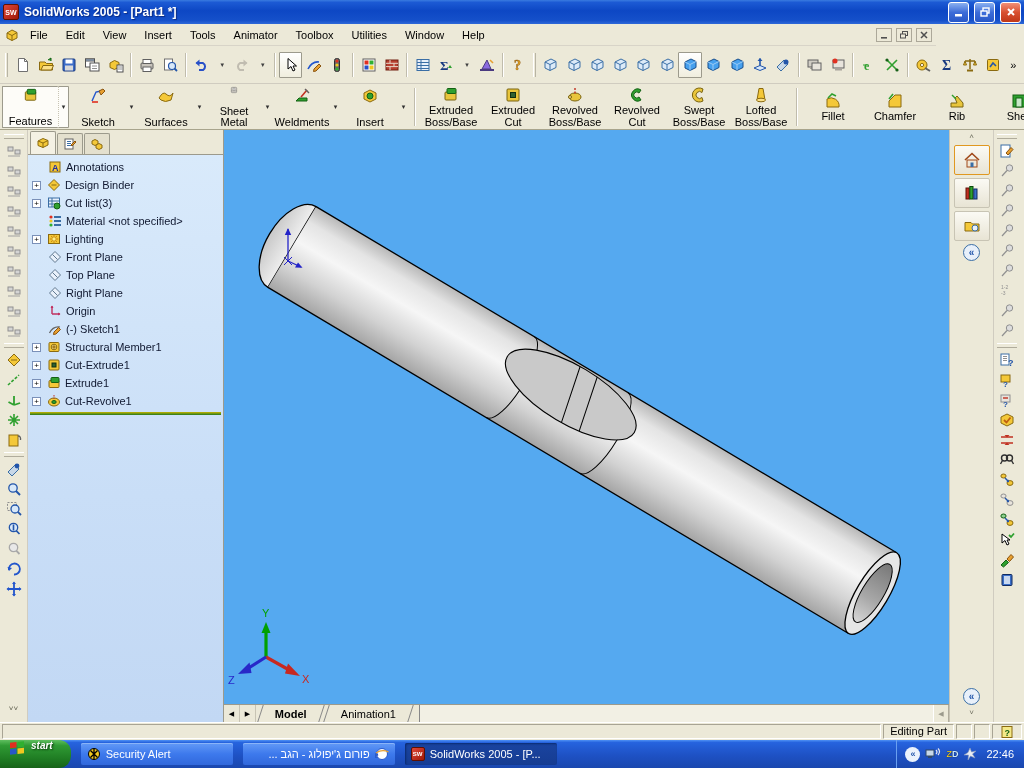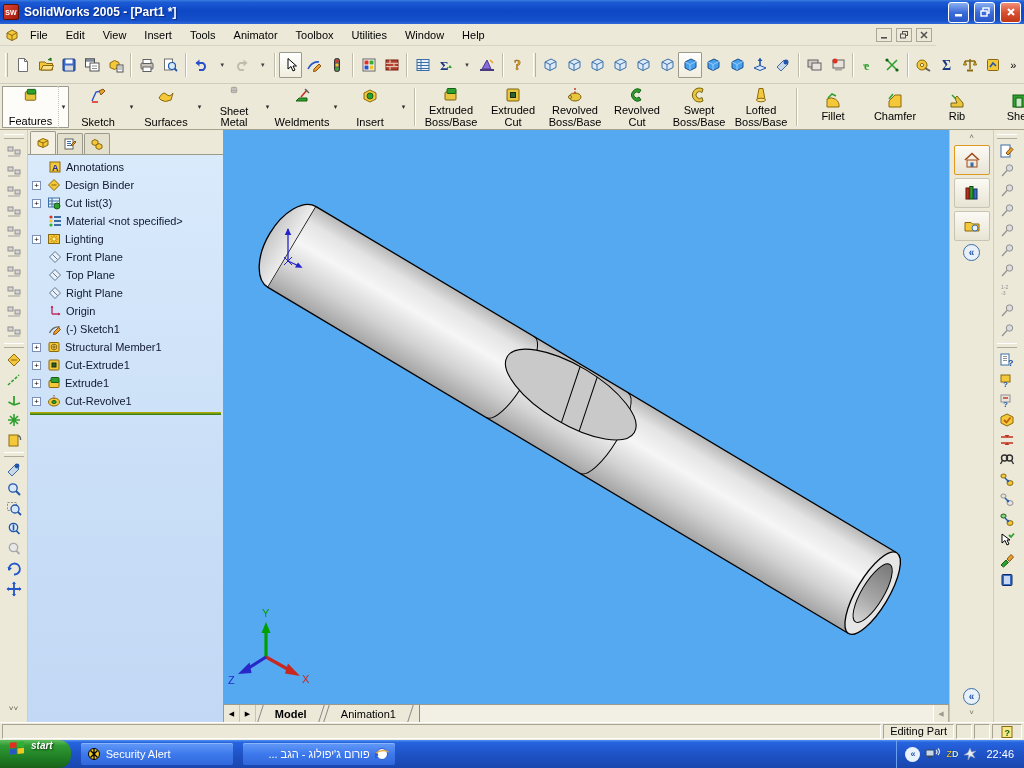--- a/index.html
+++ b/index.html
@@ -1194,20 +1194,24 @@
     <span class="tlabel">Security Alert</span>
   </div>
   <div class="task" dir="rtl">
     <svg class="i14" viewBox="0 0 14 14">
         <circle cx="7" cy="7" r="5.5" fill="#fff" stroke="#2858C8"></circle>
         <text x="3.5" y="10.5" font-size="10" font-weight="bold" fill="#2858C8" font-family="Liberation Serif, serif">e</text>
         <path d="M1 6 Q7 2 13.5 5" fill="none" stroke="#E8A030" stroke-width="1.3"></path>
       </svg>
     <span class="tlabel">פורום ג'יפולוג - הגב ...</span>
   </div>
+  <div class="task active">
+    <span class="swbadge" style="width:14px;height:14px;font-size:6px">SW</span>
+    <span class="tlabel">SolidWorks 2005 - [P...</span>
+  </div>
   <div id="tray">
     <span class="traycirc">
         <span>«</span>
       </span>
     <svg width="16" height="14" viewBox="0 0 16 14">
         <rect x="1" y="3" width="8" height="6" fill="#C8D8E8" stroke="#304868"></rect>
         <rect x="3" y="9" width="4" height="2" fill="#304868"></rect>
         <path d="M11 3 Q13 5 11 7 M13 1.5 Q16 4.5 13 8" fill="none" stroke="#E8E8F0" stroke-width="1.2"></path>
       </svg>
     <span class="zd">Z<b>D</b></span>

